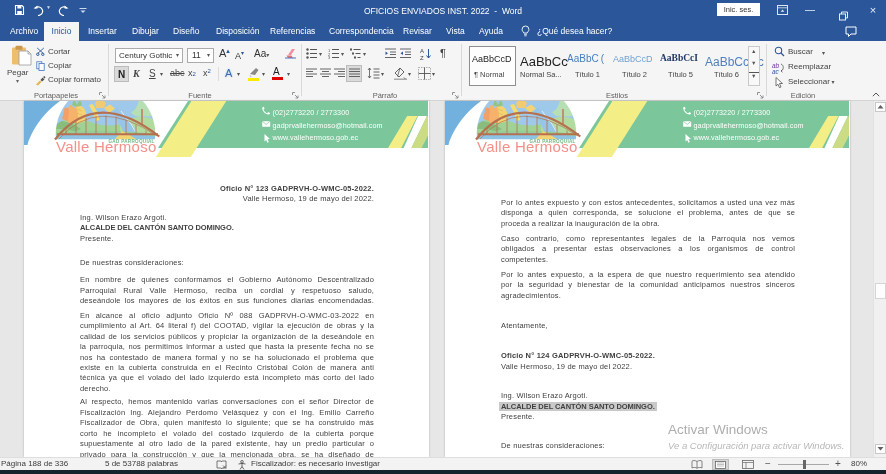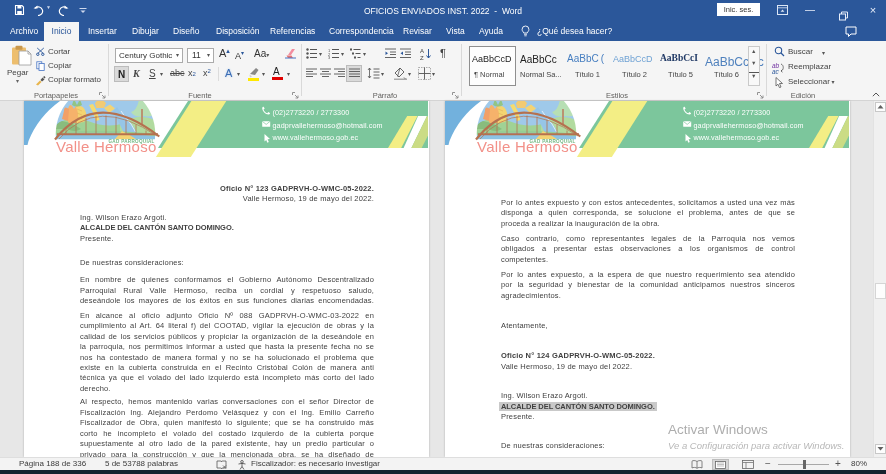--- a/index.html
+++ b/index.html
@@ -236,21 +236,21 @@
   <div class="rbtxt" style="left:432px;top:29px;font-size:6px;color:#555">▾</div>
   <div class="glabel" style="left:335px">Párrafo</div>
   <svg class="dlauncher" style="left:452px" width="7" height="7" viewBox="0 0 7 7">
       <path d="M0.5 3 v-2.5 h2.5 M3 3 l3 3 M6 3.5 v2.5 h-2.5" fill="none" stroke="#888" stroke-width="0.9"></path>
     </svg>
   <div class="gsep" style="left:461px"></div>
 
   <div class="abs" style="left:469px;top:5px;width:47px;height:40px;background:#fdfdfd;border:1px solid #8f8f8f"></div>
   <div class="abs" style="left:472px;top:13px;font-size:9px;color:#222">AaBbCcD</div>
   <div class="abs" style="left:474px;top:29px;font-size:7.5px;color:#444">¶ Normal</div>
-  <div class="abs" style="left:520px;top:13px;font-size:10px;color:#222">AaBbCc</div>
+  <div class="abs" style="left:520px;top:13px;font-size:13px;color:#222">AaBbCc</div>
   <div class="abs" style="left:520px;top:29px;font-size:7.5px;color:#444">Normal Sa...</div>
   <div class="abs" style="left:567px;top:12px;font-size:10px;color:#467ec0">AaBbC (</div>
   <div class="abs" style="left:575px;top:29px;font-size:7.5px;color:#444">Título 1</div>
   <div class="abs" style="left:613px;top:13px;font-size:9px;color:#6fa2d4">AaBbCcD</div>
   <div class="abs" style="left:622px;top:29px;font-size:7.5px;color:#444">Título 2</div>
   <div class="abs" style="left:660px;top:12px;font-size:9.5px;color:#1f3864;font-weight:bold;font-family:'Liberation Serif',serif">AaBbCcI</div>
   <div class="abs" style="left:668px;top:29px;font-size:7.5px;color:#444">Título 5</div>
   <div class="abs" style="left:705px;top:14px;font-size:12px;color:#4f81bd">AaBbCcDc</div>
   <div class="abs" style="left:714px;top:29px;font-size:7.5px;color:#444">Título 6</div>
   <div class="abs" style="left:748px;top:5px;width:12px;height:40px;border:1px solid #c9c9c9;background:#f8f8f8"></div>
@@ -435,21 +435,21 @@
       </svg></div>
   <div class="sbtn" style="top:182px;height:16px;border-color:#d5d5d5"></div>
   <div class="sbtn" style="top:343px"><svg width="9" height="8" viewBox="0 0 9 8">
         <path d="M4.5 5.5 L1.5 2 h6z" fill="#606060"></path>
       </svg></div>
 </div>
 <div id="wm1">Activar Windows</div>
 <div id="wm2">Ve a Configuración para activar Windows.</div>
 
 <div id="statusbar">
-  <div class="sitem" style="left:19px">Página 188 de 336</div>
+  <div class="sitem" style="left:1px">Página 188 de 336</div>
   <div class="sitem" style="left:105px">5 de 53788 palabras</div>
   <svg class="sitem" style="left:216px;top:2px" width="11" height="10" viewBox="0 0 11 10">
       <path d="M1 1 h3.5 a1 1 0 0 1 1 1 a1 1 0 0 1 1-1 H10 v7 H6.5 a1 1 0 0 0-1 1 a1 1 0 0 0-1-1 H1z" fill="none" stroke="#555" stroke-width="0.8"></path>
       <path d="M7 5.5 l3 3 m0-3 l-3 3" stroke="#555" stroke-width="0.8"></path>
     </svg>
   <svg class="sitem" style="left:237px;top:2px" width="10" height="10" viewBox="0 0 10 10">
       <circle cx="5" cy="1.8" r="1.3" fill="none" stroke="#444" stroke-width="0.8"></circle>
       <path d="M1.5 4 Q5 2.8 8.5 4 M5 3.5 v3 M5 6.5 l-2 3 M5 6.5 l2 3" fill="none" stroke="#444" stroke-width="0.8"></path>
     </svg>
   <div class="sitem" style="left:251px">Fiscalizador: es necesario investigar</div>

